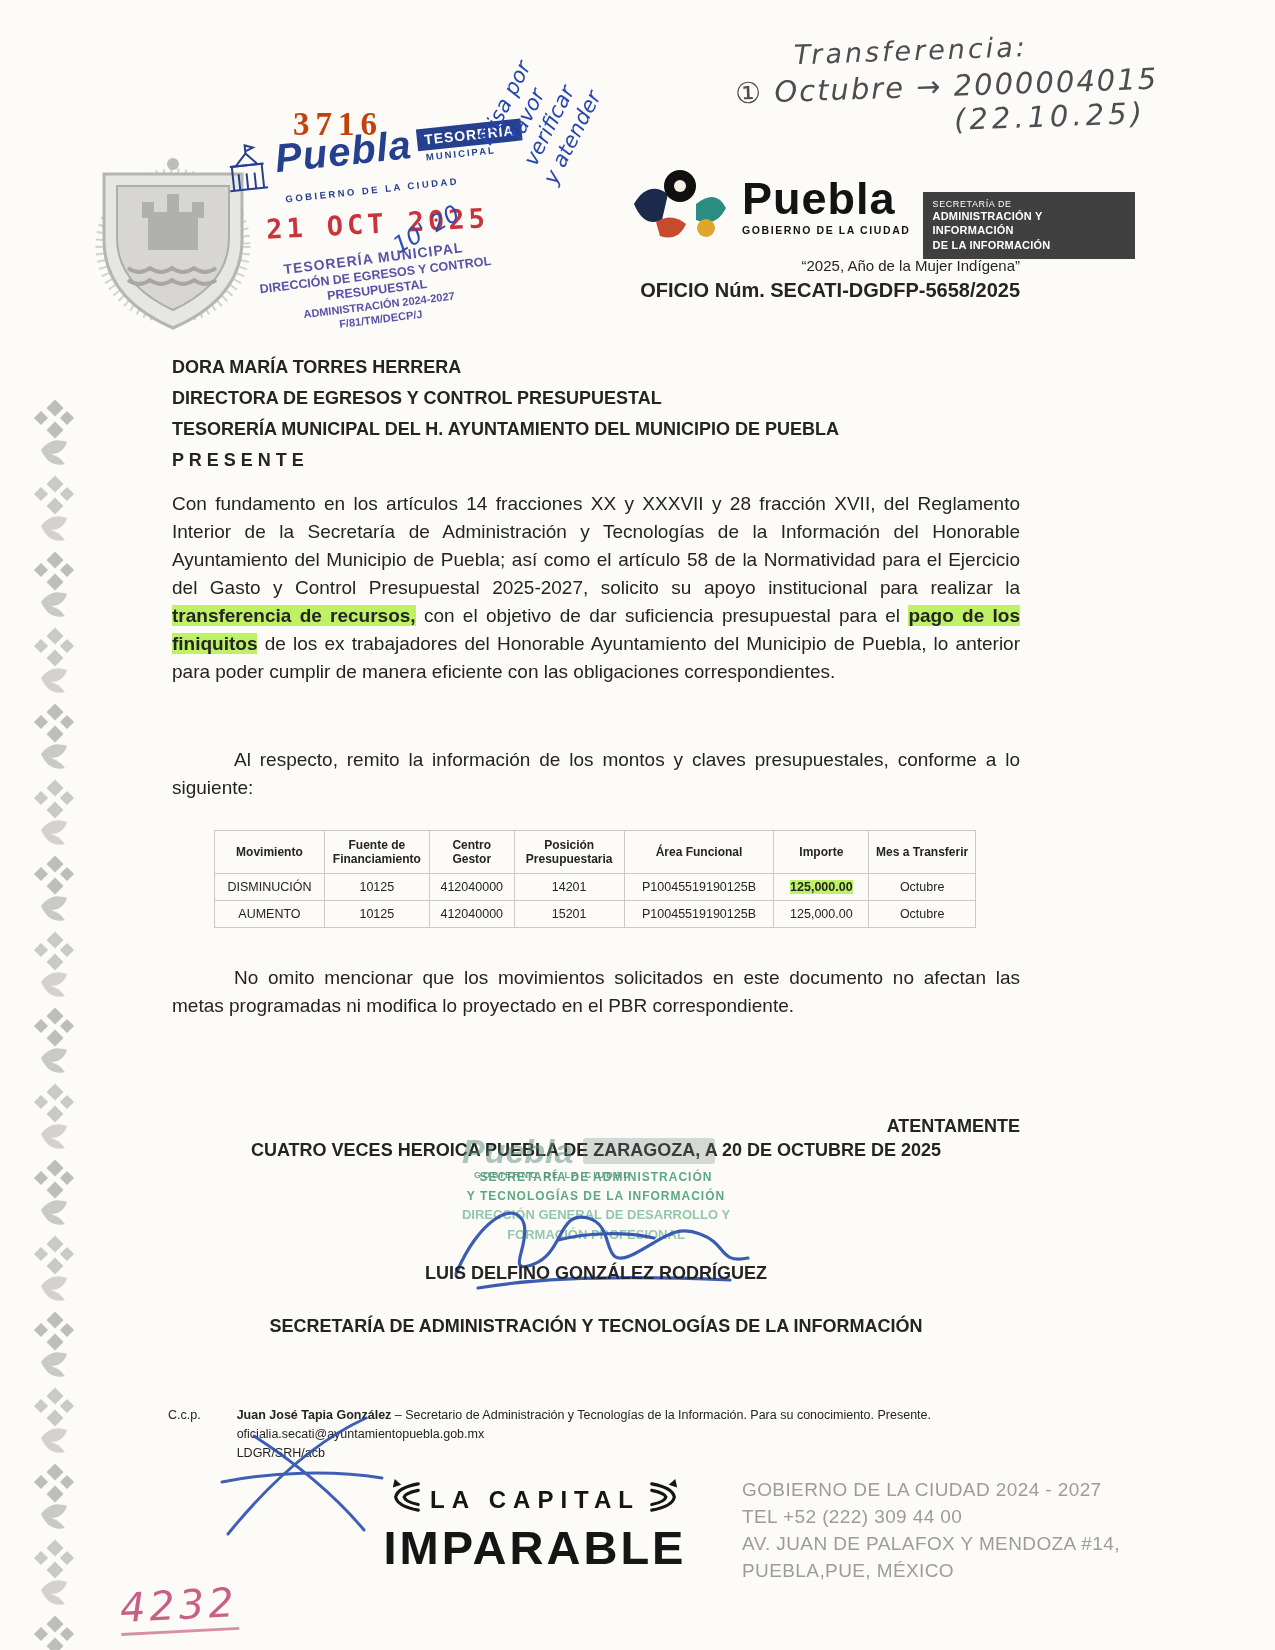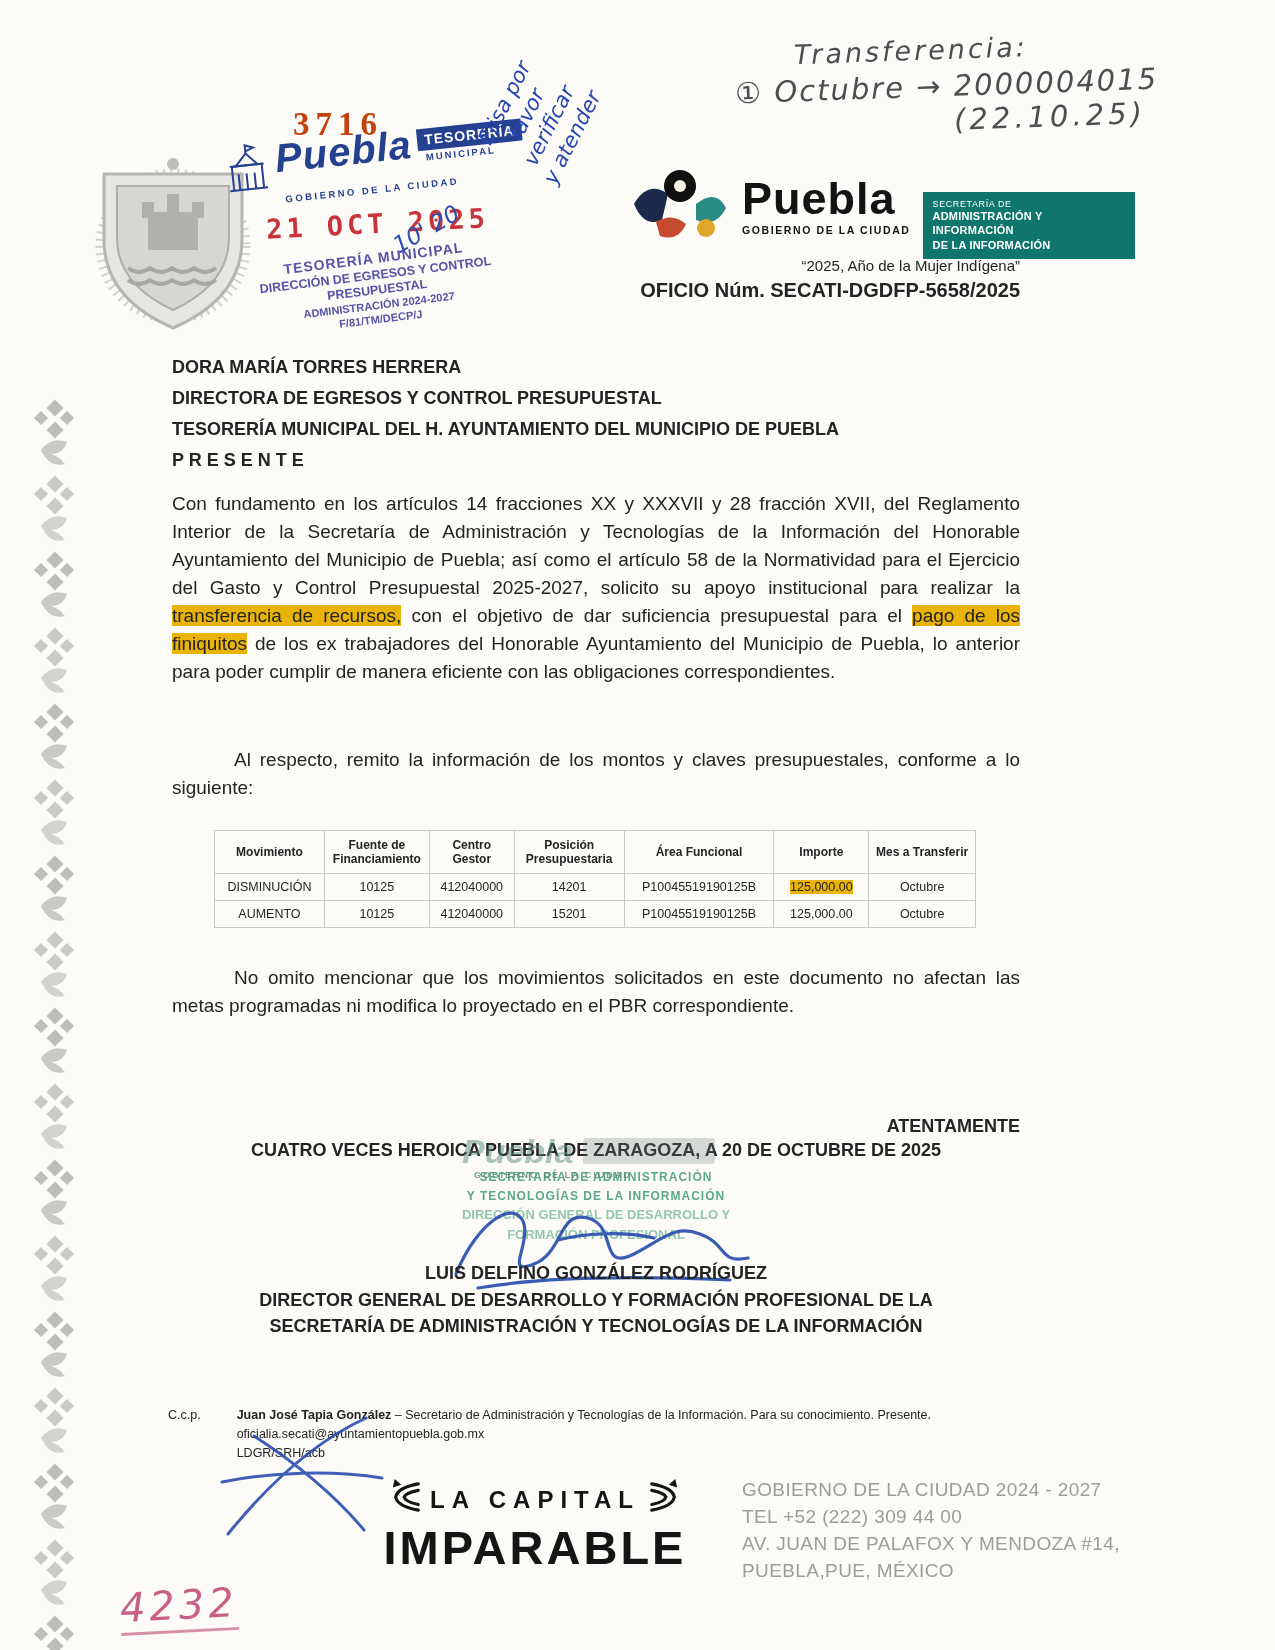--- a/index.html
+++ b/index.html
@@ -51,37 +51,37 @@
     font-family:"DejaVu Sans", sans-serif; font-style:italic; }
   .tn1 { font-size:27px; margin-left:60px; letter-spacing:3px; }
   .tn2 { font-size:29px; margin-top:4px; letter-spacing:2px; }
   .tn3 { font-size:29px; margin-left:218px; letter-spacing:4px; }
 
   
   .hdr { position:absolute; left:626px; top:164px; display:flex; align-items:flex-start; }
   .brand-wrap { margin-left:8px; margin-top:12px; }
   .brand { font-size:45px; font-weight:900; letter-spacing:1px; color:#131313; line-height:1; }
   .brand-sub { font-size:10.5px; font-weight:bold; letter-spacing:1.6px; margin-top:3px; color:#131313; }
-  .dept-box { background:#0f766e; color:#fff; margin-left:12px; margin-top:28px; padding:7px 10px; width:192px; }
+  .dept-box { background:#404040; color:#fff; margin-left:12px; margin-top:28px; padding:7px 10px; width:192px; }
   .db1 { font-size:9px; letter-spacing:0.6px; }
   .db2 { font-size:11px; font-weight:bold; letter-spacing:0.2px; line-height:1.3; }
 
   .slogan { position:absolute; left:620px; top:257px; width:400px; text-align:right; font-size:15px; }
   .oficio { position:absolute; left:540px; top:279px; width:480px; text-align:right; font-size:20px; font-weight:bold; }
 
   
   .recipient { position:absolute; left:172px; top:352px; font-weight:bold; font-size:18px; line-height:1.72; }
 
   
   .para { position:absolute; left:172px; width:848px; font-size:19px; line-height:28px; text-align:justify; margin:0; }
   .p1 { top:490px; }
   .p2 { top:746px; text-indent:62px; }
   .p3 { top:964px; text-indent:62px; }
   .p4 { top:1052px; text-indent:62px; }
-  .hl { background:#eab308; }
+  .hl { background:#bef264;font-weight:bold; }
 
   
   .amounts { position:absolute; left:214px; top:830px; width:762px; border-collapse:collapse; font-size:12.5px; }
   .amounts th, .amounts td { border:1px solid #cbc9c4; text-align:center; padding:6px 4px; }
   .amounts th { font-weight:bold; font-size:12px; padding:7px 2px; }
 
   
   .atent { position:absolute; left:172px; width:848px; top:1116px; text-align:right; font-weight:bold; font-size:18px; }
   .place-date { position:absolute; left:172px; width:848px; top:1140px; text-align:center; font-weight:bold; font-size:18px; }
 
@@ -442,21 +442,20 @@
 
   <svg class="signature-svg" width="336" height="125" viewBox="0 0 336 125">
     <g fill="none" stroke="#2a4fae" stroke-width="3.2" stroke-linecap="round" opacity="0.92">
       <path d="M18 92 C 40 38, 78 16, 86 42 C 92 64, 66 94, 96 82 C 126 70, 120 28, 150 36 C 180 44, 160 90, 196 72 C 224 58, 236 42, 262 52 C 290 62, 280 82, 310 76"></path>
       <path d="M40 106 C 110 94, 200 94, 292 98"></path>
       <path d="M120 58 C 150 50, 190 50, 216 56"></path>
     </g>
   </svg>
 
   <div class="sig-name">LUIS DELFINO GONZÁLEZ RODRÍGUEZ</div>
-  <div class="sig-title t1">DIRECTOR GENERAL DE DESARROLLO Y FORMACIÓN PROFESIONAL DE LA</div>
   <div class="sig-title t2">SECRETARÍA DE ADMINISTRACIÓN Y TECNOLOGÍAS DE LA INFORMACIÓN</div>
 
   <div class="ccp">
     <span>C.c.p.</span>
     <div>
       <div><span class="ccp-name">Juan José Tapia González</span><span> – Secretario de Administración y Tecnologías de la Información. Para su conocimiento. Presente.</span></div>
       <div>oficialia.secati@ayuntamientopuebla.gob.mx</div>
       <div>LDGR/SRH/acb</div>
     </div>
   </div>

